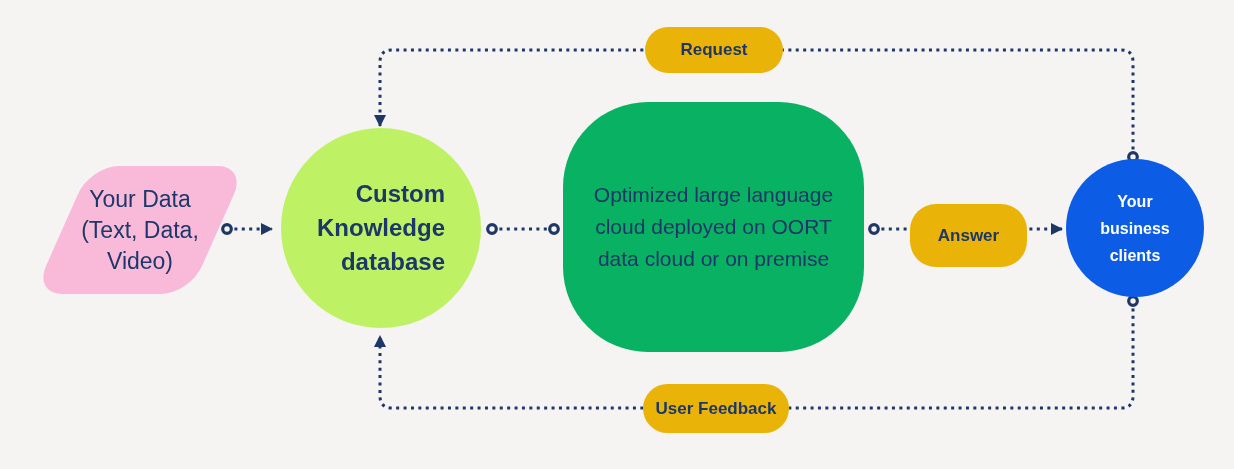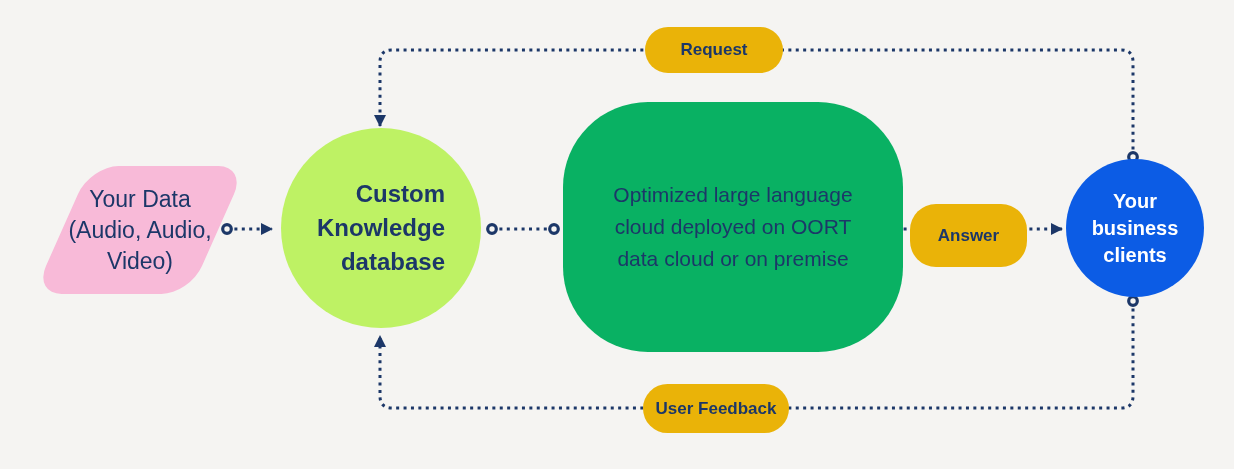--- a/index.html
+++ b/index.html
@@ -36,31 +36,31 @@
 
   
   .yellow-circle {
     left: 281px; top: 128px; width: 200px; height: 200px;
     background: #bef264; border-radius: 50%; text-align: right;
   }
   .yellow-circle .node-text { font-size: 24px; line-height: 34px; font-weight: 700; }
 
   
   .green-box {
-    left: 563px; top: 102px; width: 340px; height: 250px;
+    left: 563px; top: 102px; width: 301px; height: 250px;
     background: #09b163; border-radius: 85px;
   }
   .green-box .node-text { font-size: 21px; line-height: 32px; }
 
   
   .blue-circle {
     left: 1066px; top: 159px; width: 138px; height: 138px;
     background: #0c5ce5; border-radius: 50%;
   }
-  .blue-circle .node-text { color: #ffffff; font-size: 20px; line-height: 27px; font-weight: 700; }
+  .blue-circle .node-text { color: #ffffff; font-size: 16px; line-height: 27px; font-weight: 700; }
 
   
   .pill {
     position: absolute;
     background: #eab308;
     border-radius: 26px;
     display: flex; align-items: center; justify-content: center;
     color: #1c3768; font-size: 17px; font-weight: 700;
     z-index: 3;
   }
@@ -91,21 +91,21 @@
 
     <path d="M 1133 157 L 1133 62 Q 1133 50 1121 50 L 392 50 Q 380 50 380 62 L 380 126" fill="none" stroke="#1c3768" stroke-width="3" stroke-dasharray="3 4.4" marker-start="url(#dotCircle)" marker-end="url(#arrowHead)"></path>
 
     <path d="M 1133 301 L 1133 396 Q 1133 408 1121 408 L 392 408 Q 380 408 380 396 L 380 336" fill="none" stroke="#1c3768" stroke-width="3" stroke-dasharray="3 4.4" marker-start="url(#dotCircle)" marker-end="url(#arrowHead)"></path>
   </svg>
 
   <div class="node pink-wrap">
     <div class="pink-bg"></div>
     <div class="node-text">
       <div class="bold">Your Data</div>
-      <div>(Audio, Audio,</div>
+      <div>(Text, Data,</div>
       <div>Video)</div>
     </div>
   </div>
 
   <div class="node yellow-circle">
     <div class="node-text">
       <div>Custom</div>
       <div>Knowledge</div>
       <div>database</div>
     </div>

